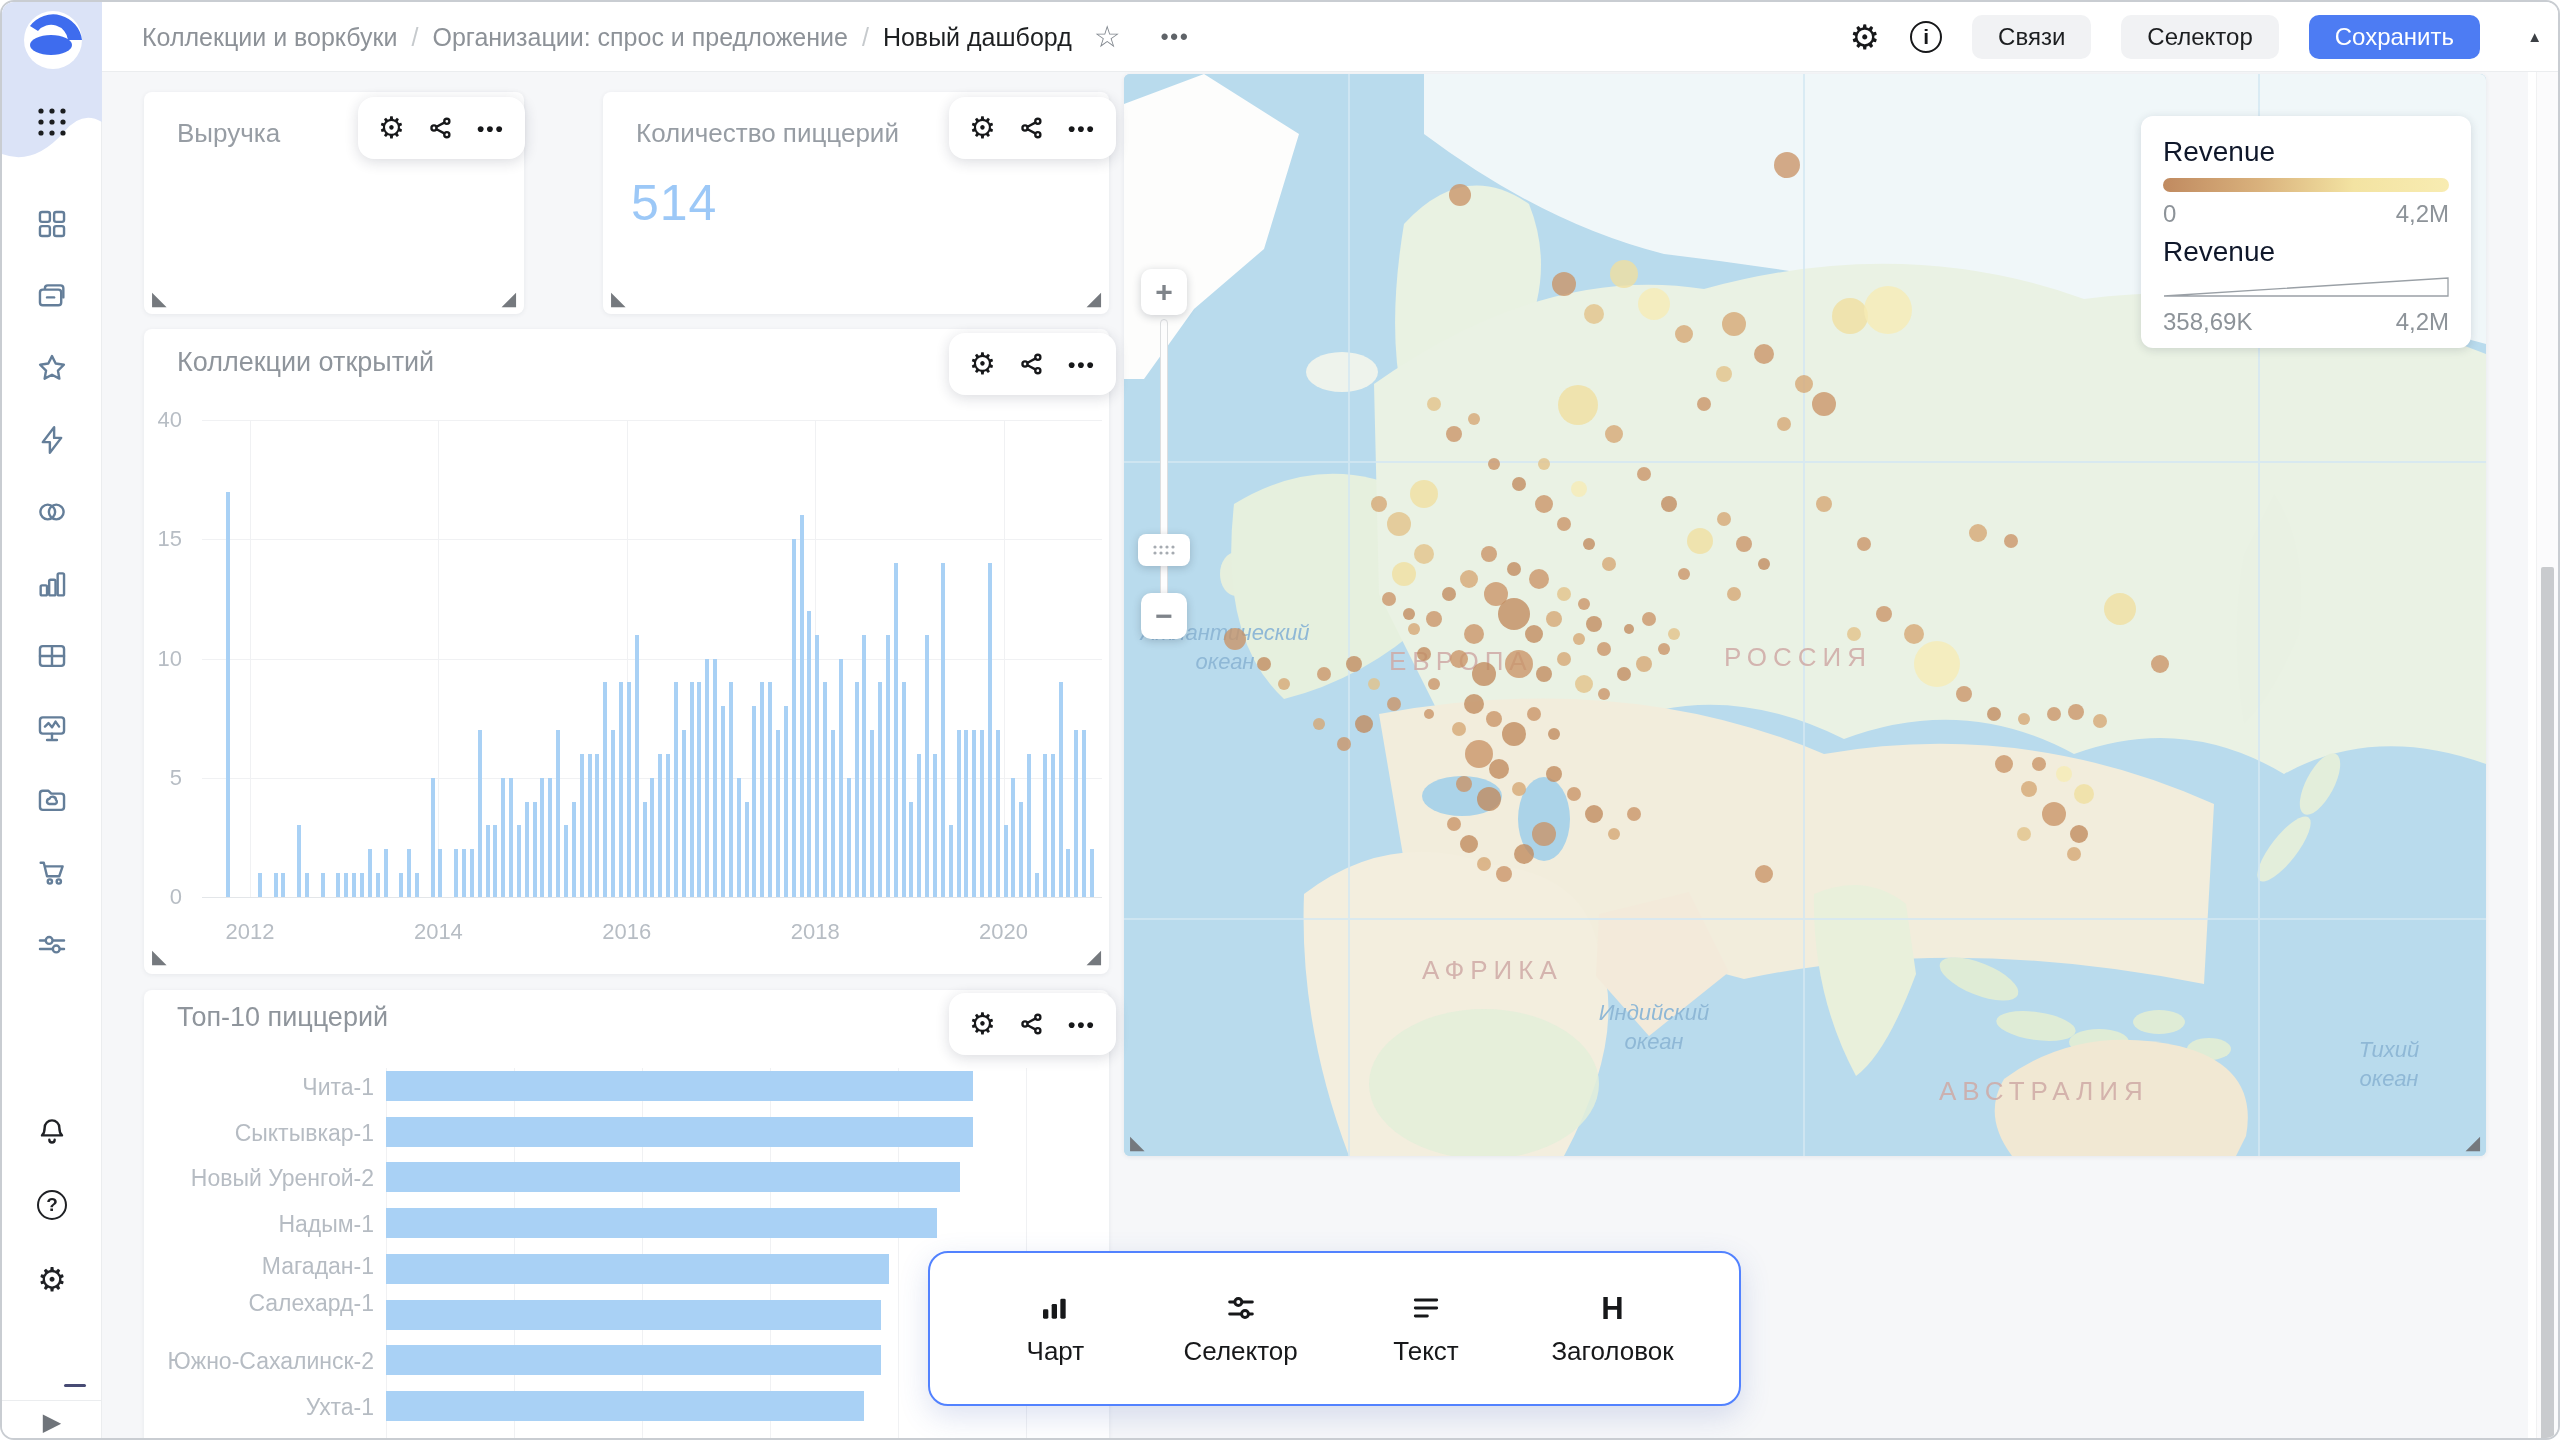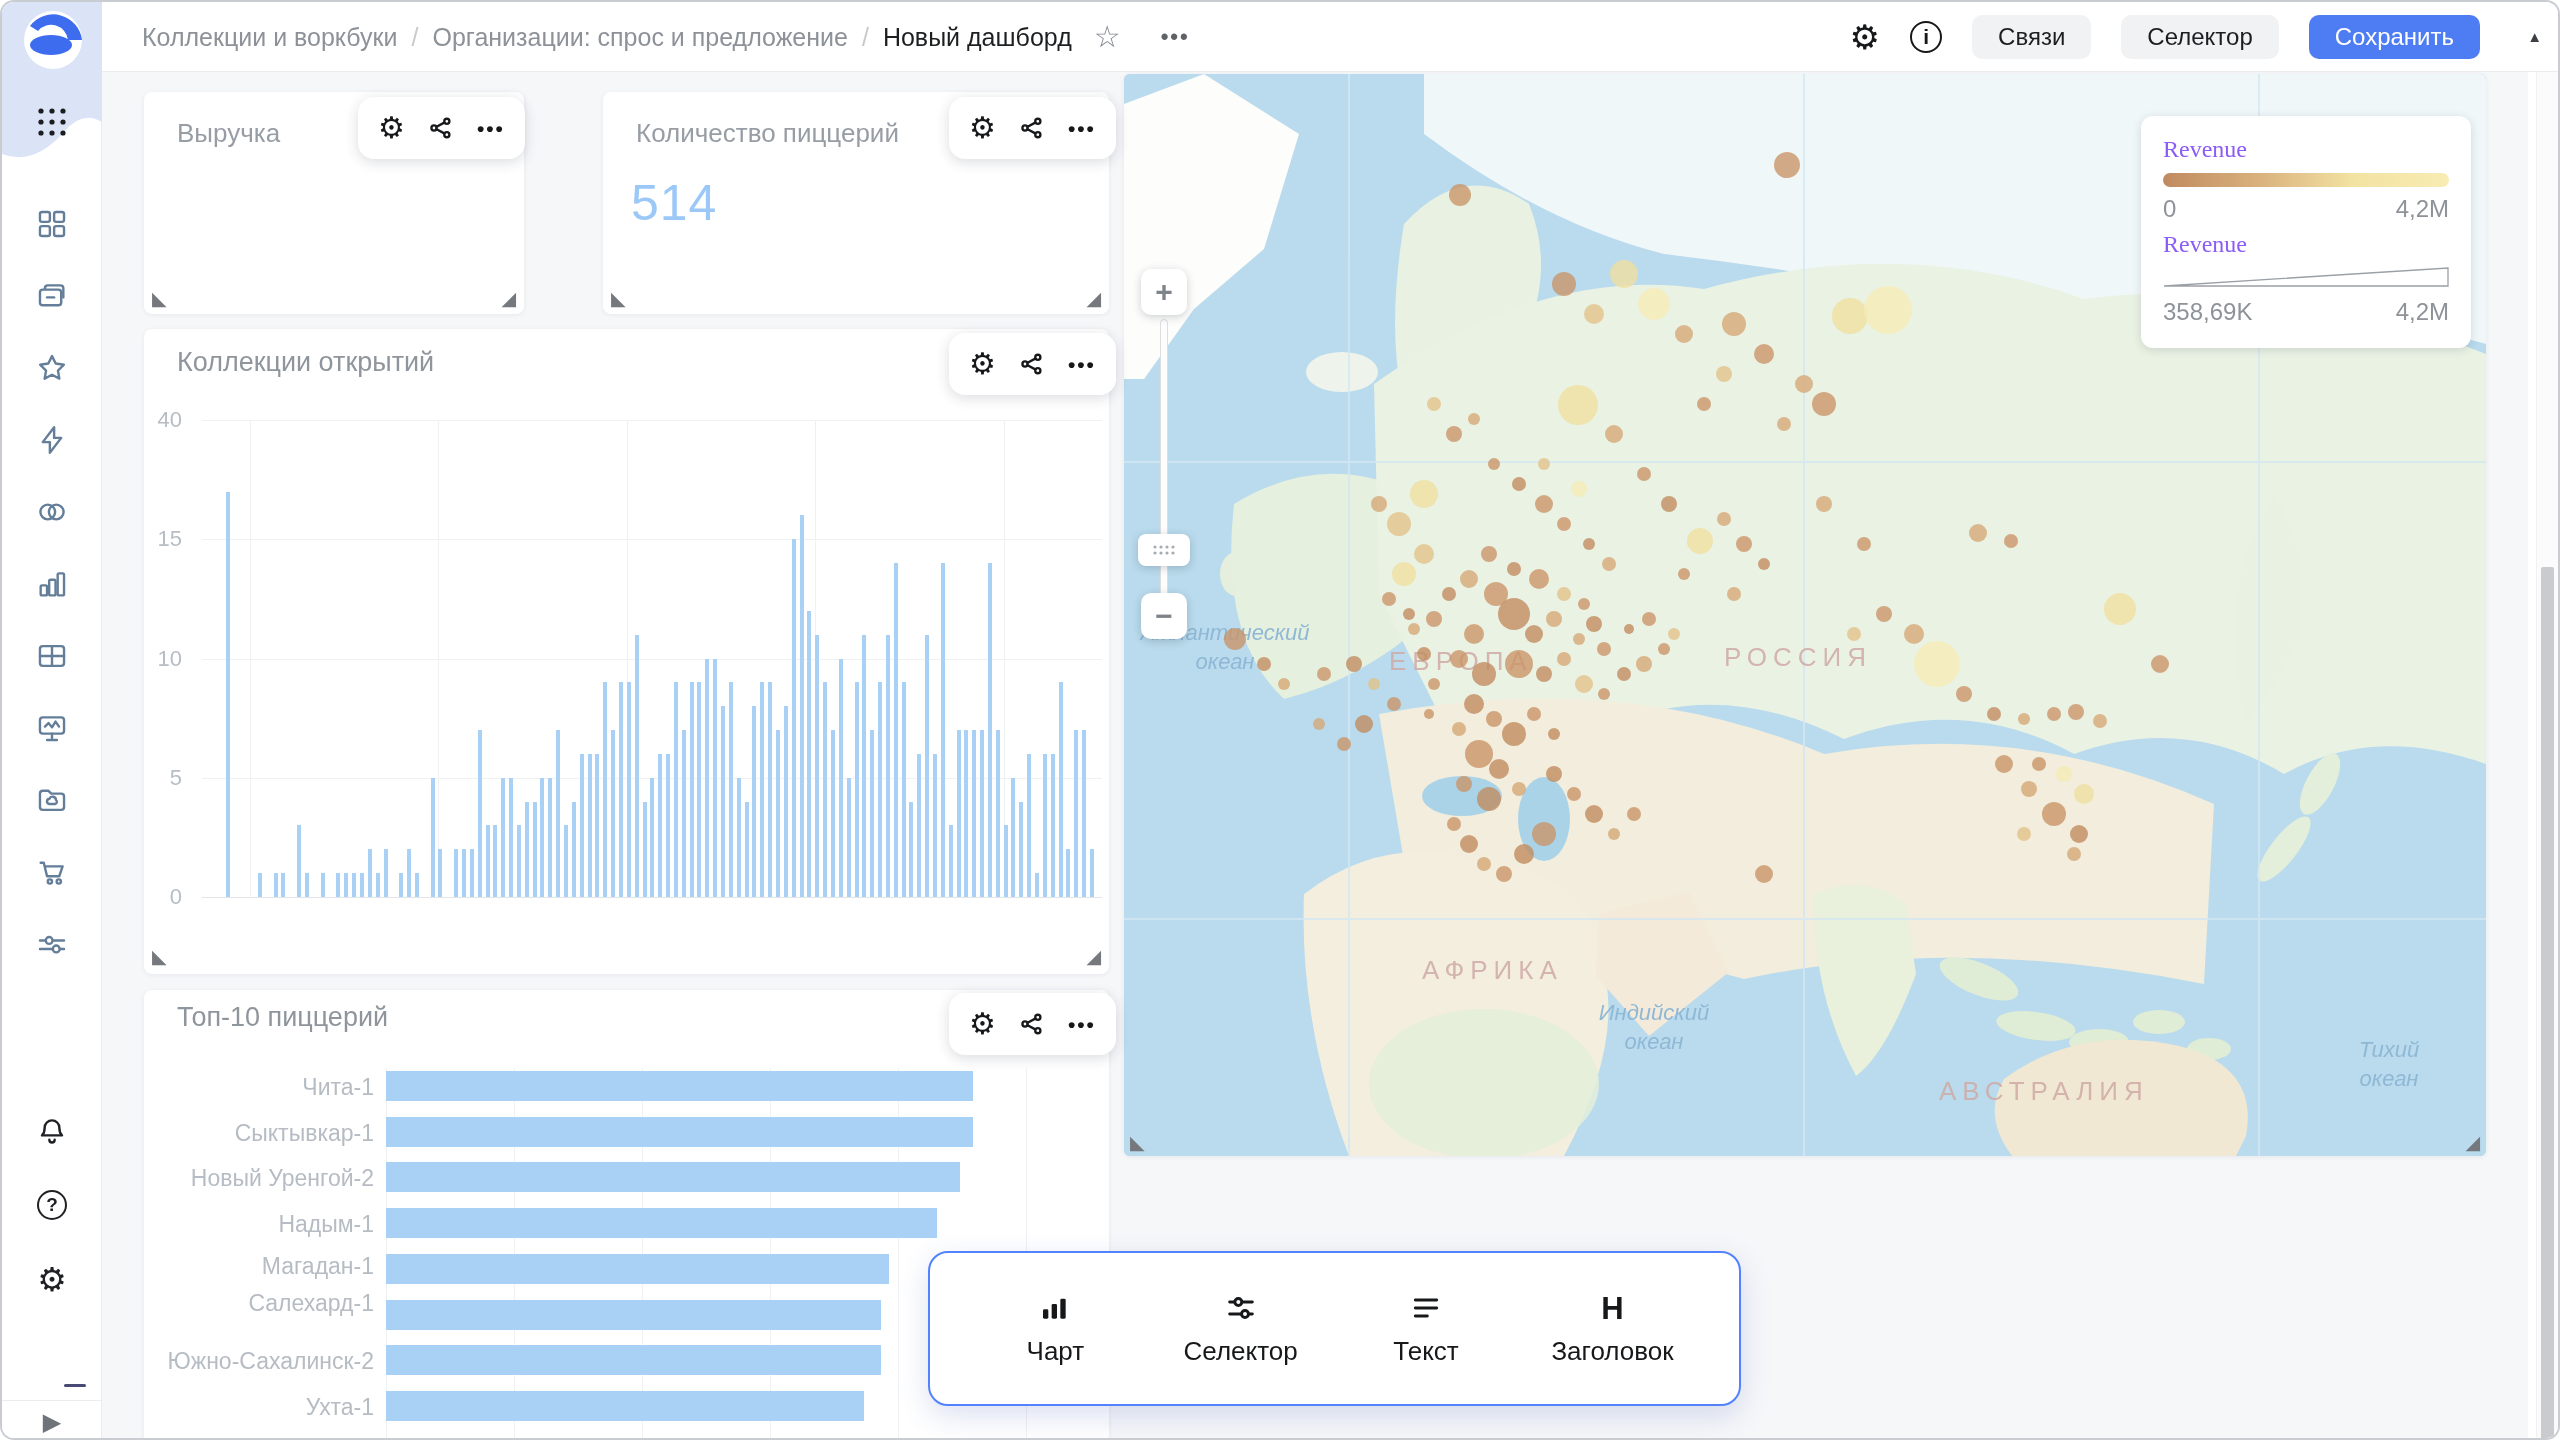--- a/index.html
+++ b/index.html
@@ -59,21 +59,21 @@
   .t10-bar{position:absolute;height:30px;background:#a9d1f5;}
   .t10-label{position:absolute;font-size:23px;color:#b6bcc3;text-align:right;width:216px;left:14px;white-space:nowrap;}
 
   
   .mapw{left:1122px;top:72px;width:1362px;height:1082px;background:#b9dbed;border-radius:6px;overflow:hidden;box-shadow:0 1px 5px rgba(30,40,60,.08);}
   .map-label{position:absolute;color:#cfaaa6;font-size:26px;letter-spacing:6px;opacity:.85;white-space:nowrap;}
   .ocean-label{position:absolute;color:#8fb8d6;font-size:22px;font-style:italic;text-align:center;line-height:1.3;white-space:pre-line;}
   .dot{position:absolute;border-radius:50%;opacity:.78;}
   .mbtn{position:absolute;width:46px;height:46px;background:#fff;border-radius:10px;box-shadow:0 2px 8px rgba(30,40,60,.22);display:flex;align-items:center;justify-content:center;font-size:30px;color:#808archive:#808archive;color:#7f848a;font-weight:700;cursor:pointer;z-index:8;}
   .legend{position:absolute;left:1017px;top:42px;width:330px;height:232px;background:#fff;border-radius:12px;box-shadow:0 2px 10px rgba(30,40,60,.15);padding:20px 22px;z-index:8;}
-  .leg-title{font-size:24px;color:#8b5cf6;font-family:Liberation Serif, serif;}
+  .leg-title{font-size:28px;color:#0f172a;}
   .leg-grad{height:14px;border-radius:7px;margin:10px 0 8px 0;}
   .leg-row{display:flex;justify-content:space-between;font-size:24px;color:#8d9399;margin-bottom:8px;}
 
   
   .fab{left:926px;top:1249px;width:813px;height:155px;background:#fff;border:2.5px solid #5282ff;border-radius:20px;box-shadow:0 10px 30px rgba(60,90,180,.18);display:flex;align-items:center;justify-content:space-evenly;z-index:50;}
   .fab-item{display:flex;flex-direction:column;align-items:center;gap:12px;cursor:pointer;min-width:120px;}
   .fab-ic{height:34px;display:flex;align-items:flex-end;justify-content:center;color:#17181a;}
   .fab-ic svg{width:32px;height:32px;stroke:#17181a;fill:none;stroke-width:2.2;stroke-linecap:round;}
   .fab-label{font-size:26px;color:#17181a;}
   .fab-h{font-size:31px;font-weight:600;color:#17181a;line-height:1;}
@@ -382,20 +382,27 @@
         <div class="dyn-bar" style="left: 872.3px; width: 4px; top: 310.1px; height: 166.9px; background: rgb(169, 209, 245);"></div>
         <div class="dyn-bar" style="left: 880.1px; width: 4px; top: 310.1px; height: 166.9px; background: rgb(169, 209, 245);"></div>
         <div class="dyn-bar" style="left: 888px; width: 4px; top: 429.3px; height: 47.7px; background: rgb(169, 209, 245);"></div>
       </div>
     <div id="dyn-ylabels" style="position:absolute;left:0;top:91px;width:46px;height:477px;">
         <div class="tick" style="right: 8px; top: -13px; position: absolute; width: 38px; text-align: right;">40</div>
         <div class="tick" style="right: 8px; top: 106.25px; position: absolute; width: 38px; text-align: right;">15</div>
         <div class="tick" style="right: 8px; top: 225.5px; position: absolute; width: 38px; text-align: right;">10</div>
         <div class="tick" style="right: 8px; top: 344.75px; position: absolute; width: 38px; text-align: right;">5</div>
         <div class="tick" style="right: 8px; top: 464px; position: absolute; width: 38px; text-align: right;">0</div>
+      </div>
+    <div id="dyn-xlabels" style="position:absolute;left:58px;top:582px;width:900px;height:30px;">
+        <div class="tick" style="position: absolute; left: 18px; top: 8px; width: 60px; text-align: center;">2012</div>
+        <div class="tick" style="position: absolute; left: 206.4px; top: 8px; width: 60px; text-align: center;">2014</div>
+        <div class="tick" style="position: absolute; left: 394.8px; top: 8px; width: 60px; text-align: center;">2016</div>
+        <div class="tick" style="position: absolute; left: 583.2px; top: 8px; width: 60px; text-align: center;">2018</div>
+        <div class="tick" style="position: absolute; left: 771.6px; top: 8px; width: 60px; text-align: center;">2020</div>
       </div>
     <span class="rsz" style="left:8px;bottom:8px;">◣</span>
     <span class="rsz" style="right:8px;bottom:8px;">◢</span>
   </section>
   <div class="pill" style="left:947px;top:331px;">
     <span class="pill-ic">⚙</span>
     <span class="pill-ic">
         <svg viewBox="0 0 24 24">
           <circle cx="6" cy="12" r="2.2"></circle>
           <circle cx="17" cy="6.3" r="2.2"></circle>

